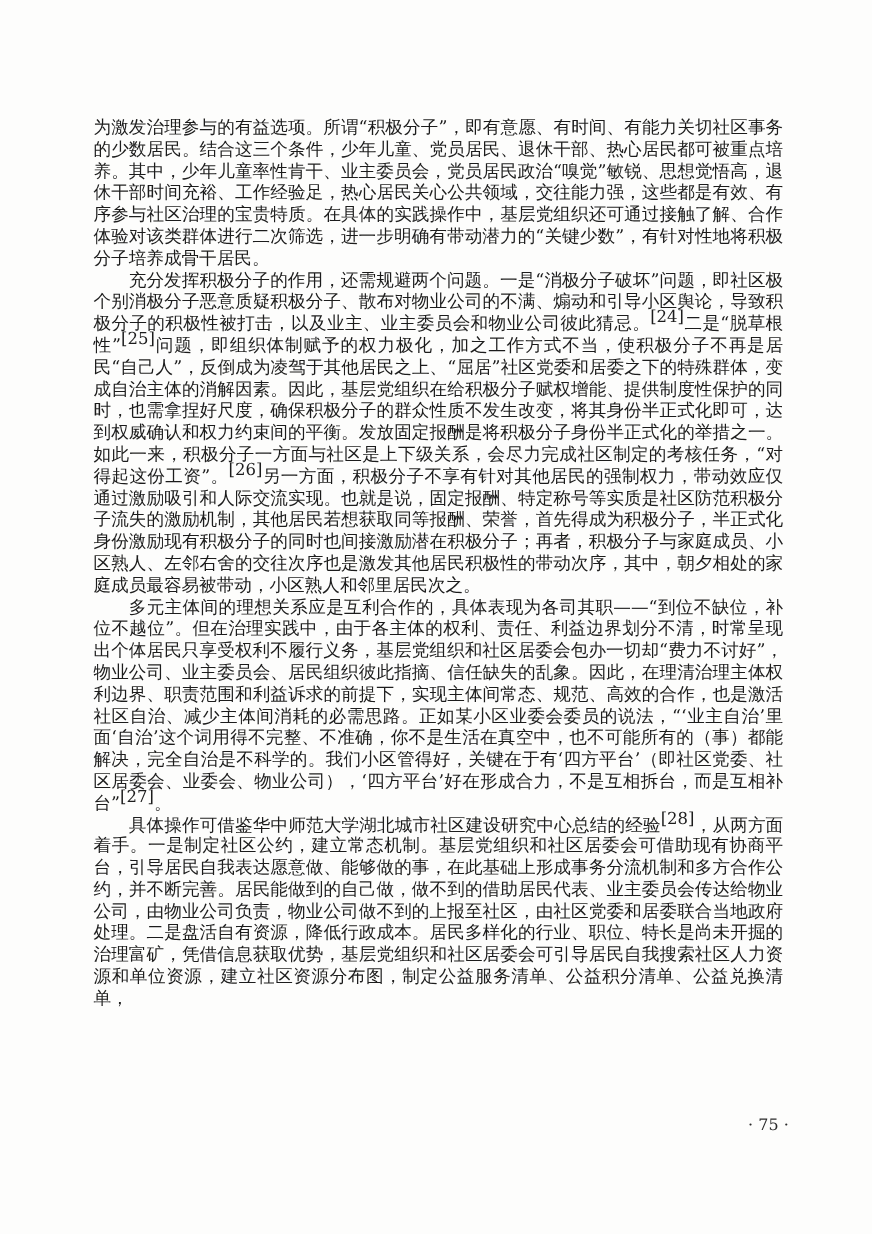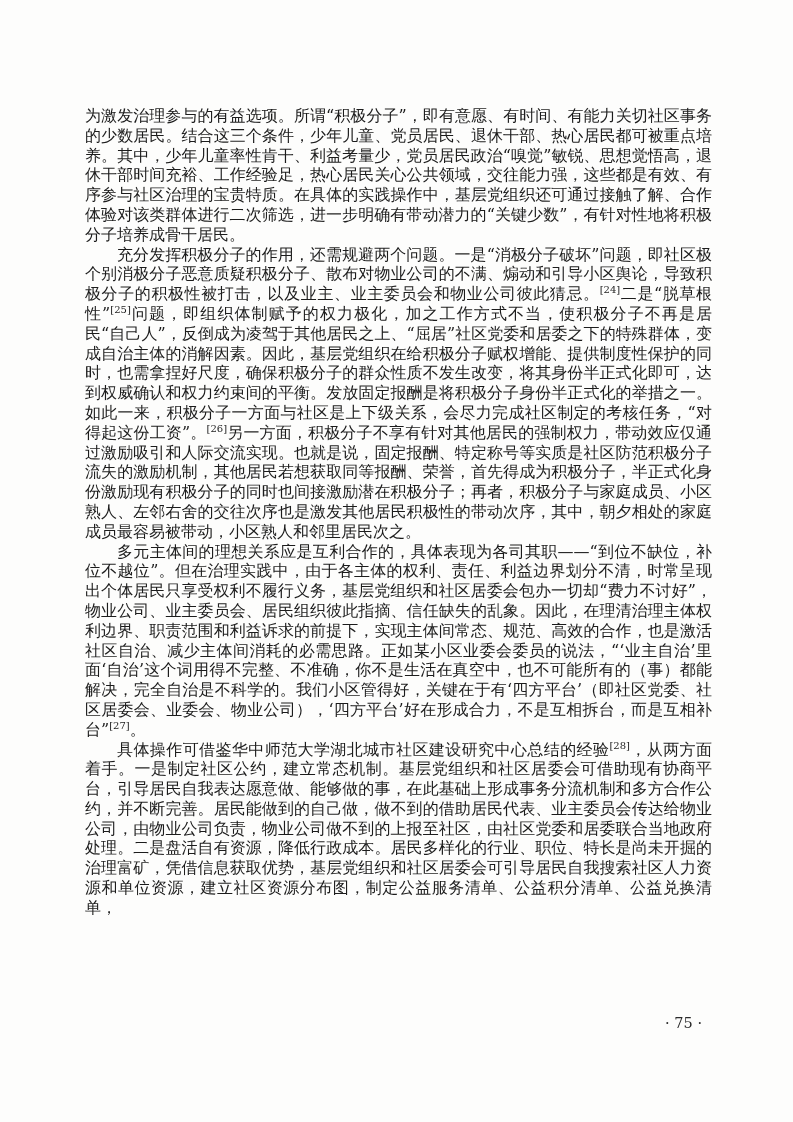--- a/index.html
+++ b/index.html
@@ -21,38 +21,38 @@
   .para {
     margin: 0;
     font-size: 16px;
     line-height: 19.8px;
     text-align: justify;
     text-justify: inter-ideograph;
     color: #1c1c1c;
   }
   .para.indent { text-indent: 2em; }
   .para sup {
-    font-size: 10px;
+    font-size: 15px;
     line-height: 0;
     vertical-align: super;
   }
   .footer {
     position: absolute;
-    left: 85px; top: 1015px; width: 627px;
+    left: 100px; top: 1015px; width: 627px;
     box-sizing: border-box;
     padding-right: 10px;
     text-align: right;
     font-size: 14.5px;
     color: #2a2a2a;
   }
 </style>
 </head>
 <body>
 
 <div class="page">
   <div class="text-block">
-      <p class="para">为激发治理参与的有益选项。所谓“积极分子”，即有意愿、有时间、有能力关切社区事务的少数居民。结合这三个条件，少年儿童、党员居民、退休干部、热心居民都可被重点培养。其中，少年儿童率性肯干、利益考量少，党员居民政治“嗅觉”敏锐、思想觉悟高，退休干部时间充裕、工作经验足，热心居民关心公共领域，交往能力强，这些都是有效、有序参与社区治理的宝贵特质。在具体的实践操作中，基层党组织还可通过接触了解、合作体验对该类群体进行二次筛选，进一步明确有带动潜力的“关键少数”，有针对性地将积极分子培养成骨干居民。</p>
+      <p class="para">为激发治理参与的有益选项。所谓“积极分子”，即有意愿、有时间、有能力关切社区事务的少数居民。结合这三个条件，少年儿童、党员居民、退休干部、热心居民都可被重点培养。其中，少年儿童率性肯干、业主委员会，党员居民政治“嗅觉”敏锐、思想觉悟高，退休干部时间充裕、工作经验足，热心居民关心公共领域，交往能力强，这些都是有效、有序参与社区治理的宝贵特质。在具体的实践操作中，基层党组织还可通过接触了解、合作体验对该类群体进行二次筛选，进一步明确有带动潜力的“关键少数”，有针对性地将积极分子培养成骨干居民。</p>
       <p class="para indent">充分发挥积极分子的作用，还需规避两个问题。一是“消极分子破坏”问题，即社区极个别消极分子恶意质疑积极分子、散布对物业公司的不满、煽动和引导小区舆论，导致积极分子的积极性被打击，以及业主、业主委员会和物业公司彼此猜忌。<sup>[24]</sup>二是“脱草根性”<sup>[25]</sup>问题，即组织体制赋予的权力极化，加之工作方式不当，使积极分子不再是居民“自己人”，反倒成为凌驾于其他居民之上、“屈居”社区党委和居委之下的特殊群体，变成自治主体的消解因素。因此，基层党组织在给积极分子赋权增能、提供制度性保护的同时，也需拿捏好尺度，确保积极分子的群众性质不发生改变，将其身份半正式化即可，达到权威确认和权力约束间的平衡。发放固定报酬是将积极分子身份半正式化的举措之一。如此一来，积极分子一方面与社区是上下级关系，会尽力完成社区制定的考核任务，“对得起这份工资”。<sup>[26]</sup>另一方面，积极分子不享有针对其他居民的强制权力，带动效应仅通过激励吸引和人际交流实现。也就是说，固定报酬、特定称号等实质是社区防范积极分子流失的激励机制，其他居民若想获取同等报酬、荣誉，首先得成为积极分子，半正式化身份激励现有积极分子的同时也间接激励潜在积极分子；再者，积极分子与家庭成员、小区熟人、左邻右舍的交往次序也是激发其他居民积极性的带动次序，其中，朝夕相处的家庭成员最容易被带动，小区熟人和邻里居民次之。</p>
       <p class="para indent">多元主体间的理想关系应是互利合作的，具体表现为各司其职——“到位不缺位，补位不越位”。但在治理实践中，由于各主体的权利、责任、利益边界划分不清，时常呈现出个体居民只享受权利不履行义务，基层党组织和社区居委会包办一切却“费力不讨好”，物业公司、业主委员会、居民组织彼此指摘、信任缺失的乱象。因此，在理清治理主体权利边界、职责范围和利益诉求的前提下，实现主体间常态、规范、高效的合作，也是激活社区自治、减少主体间消耗的必需思路。正如某小区业委会委员的说法，“‘业主自治’里面‘自治’这个词用得不完整、不准确，你不是生活在真空中，也不可能所有的（事）都能解决，完全自治是不科学的。我们小区管得好，关键在于有‘四方平台’（即社区党委、社区居委会、业委会、物业公司），‘四方平台’好在形成合力，不是互相拆台，而是互相补台”<sup>[27]</sup>。</p>
       <p class="para indent">具体操作可借鉴华中师范大学湖北城市社区建设研究中心总结的经验<sup>[28]</sup>，从两方面着手。一是制定社区公约，建立常态机制。基层党组织和社区居委会可借助现有协商平台，引导居民自我表达愿意做、能够做的事，在此基础上形成事务分流机制和多方合作公约，并不断完善。居民能做到的自己做，做不到的借助居民代表、业主委员会传达给物业公司，由物业公司负责，物业公司做不到的上报至社区，由社区党委和居委联合当地政府处理。二是盘活自有资源，降低行政成本。居民多样化的行业、职位、特长是尚未开掘的治理富矿，凭借信息获取优势，基层党组织和社区居委会可引导居民自我搜索社区人力资源和单位资源，建立社区资源分布图，制定公益服务清单、公益积分清单、公益兑换清单，</p>
     </div>
   <div class="footer">· 75 ·</div>
 </div>
 
 </body></html>

